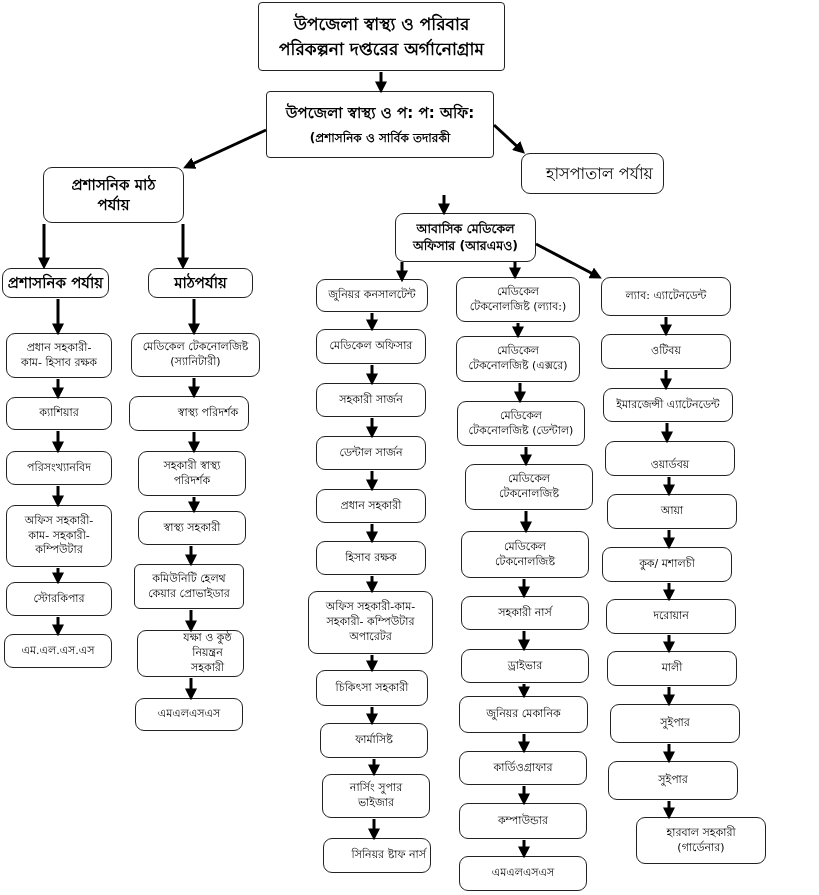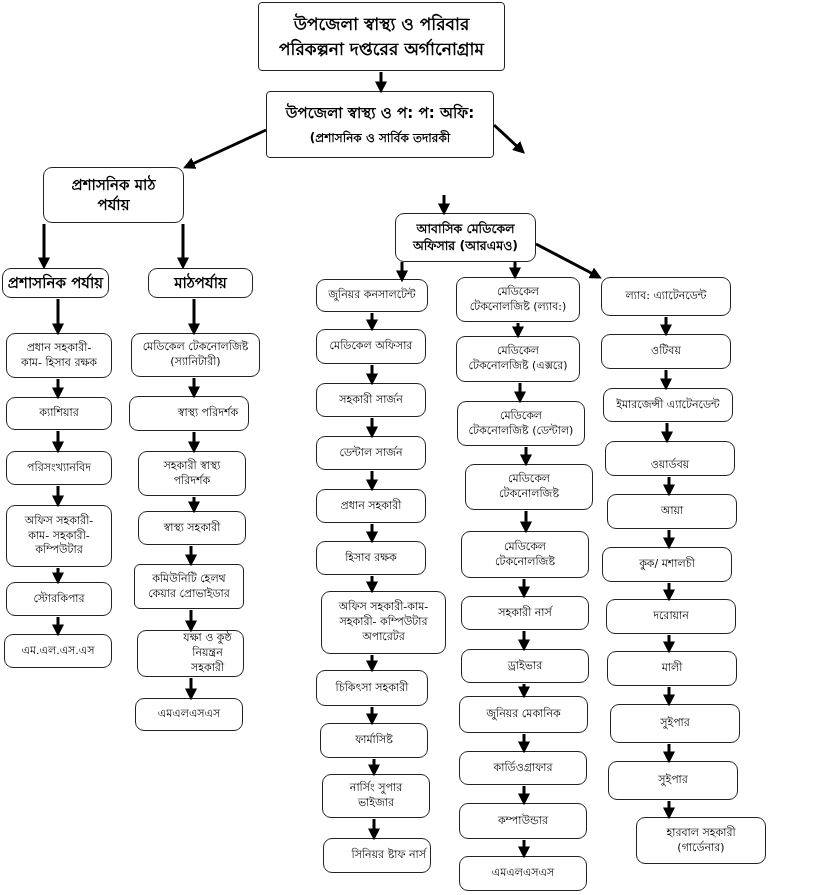--- a/index.html
+++ b/index.html
@@ -28,20 +28,23 @@
   </div>
   <div class="box big lvl1" style="left:266px;top:91px;width:228px;height:67px;flex-direction:column;">
     <span style="font-size:15px;margin-bottom:6px;">উপজেলা স্বাস্থ্য ও প: প: অফি:</span>
     <span style="font-size:12px;">(প্রশাসনিক ও সার্বিক তদারকী</span>
   </div>
 
   <div class="box lvl2" style="left:43px;top:167px;width:141px;height:56px;font-weight:bold;">
     <span>প্রশাসনিক মাঠ
 পর্যায়</span>
   </div>
+  <div class="box lvl2" style="left:521px;top:153px;width:143px;height:41px;font-size:16px;justify-content:flex-end;padding-right:10px;">
+    <span>হাসপাতাল পর্যায়</span>
+  </div>
 
   <div class="box lvl3" style="left:2px;top:268px;width:107px;height:30px;">
     <span>প্রশাসনিক পর্যায়</span>
   </div>
   <div class="box lvl3" style="left:148px;top:268px;width:105px;height:30px;">
     <span>মাঠপর্যায়</span>
   </div>
   <div class="box lvl3" style="left:395px;top:213px;width:141px;height:49px;font-size:12.5px;">
     <span>আবাসিক মেডিকেল
 অফিসার (আরএমও)</span>
@@ -106,21 +109,21 @@
     </div>
   <div class="box" style="left:316px;top:436px;width:110px;height:34px;">
       <span>ডেন্টাল সার্জন</span>
     </div>
   <div class="box" style="left:316px;top:489px;width:110px;height:34px;">
       <span>প্রধান সহকারী</span>
     </div>
   <div class="box" style="left:316px;top:541px;width:110px;height:34px;">
       <span>হিসাব রক্ষক</span>
     </div>
-  <div class="box" style="left:308px;top:591px;width:125px;height:63px;margin-left:13px;">
+  <div class="box" style="left:308px;top:591px;width:125px;height:63px;">
       <span>অফিস সহকারী-কাম-
 সহকারী- কম্পিউটার
 অপারেটর</span>
     </div>
   <div class="box" style="left:316px;top:670px;width:112px;height:36px;">
       <span>চিকিৎসা সহকারী</span>
     </div>
   <div class="box" style="left:320px;top:723px;width:108px;height:35px;">
       <span>ফার্মাসিষ্ট</span>
     </div>

